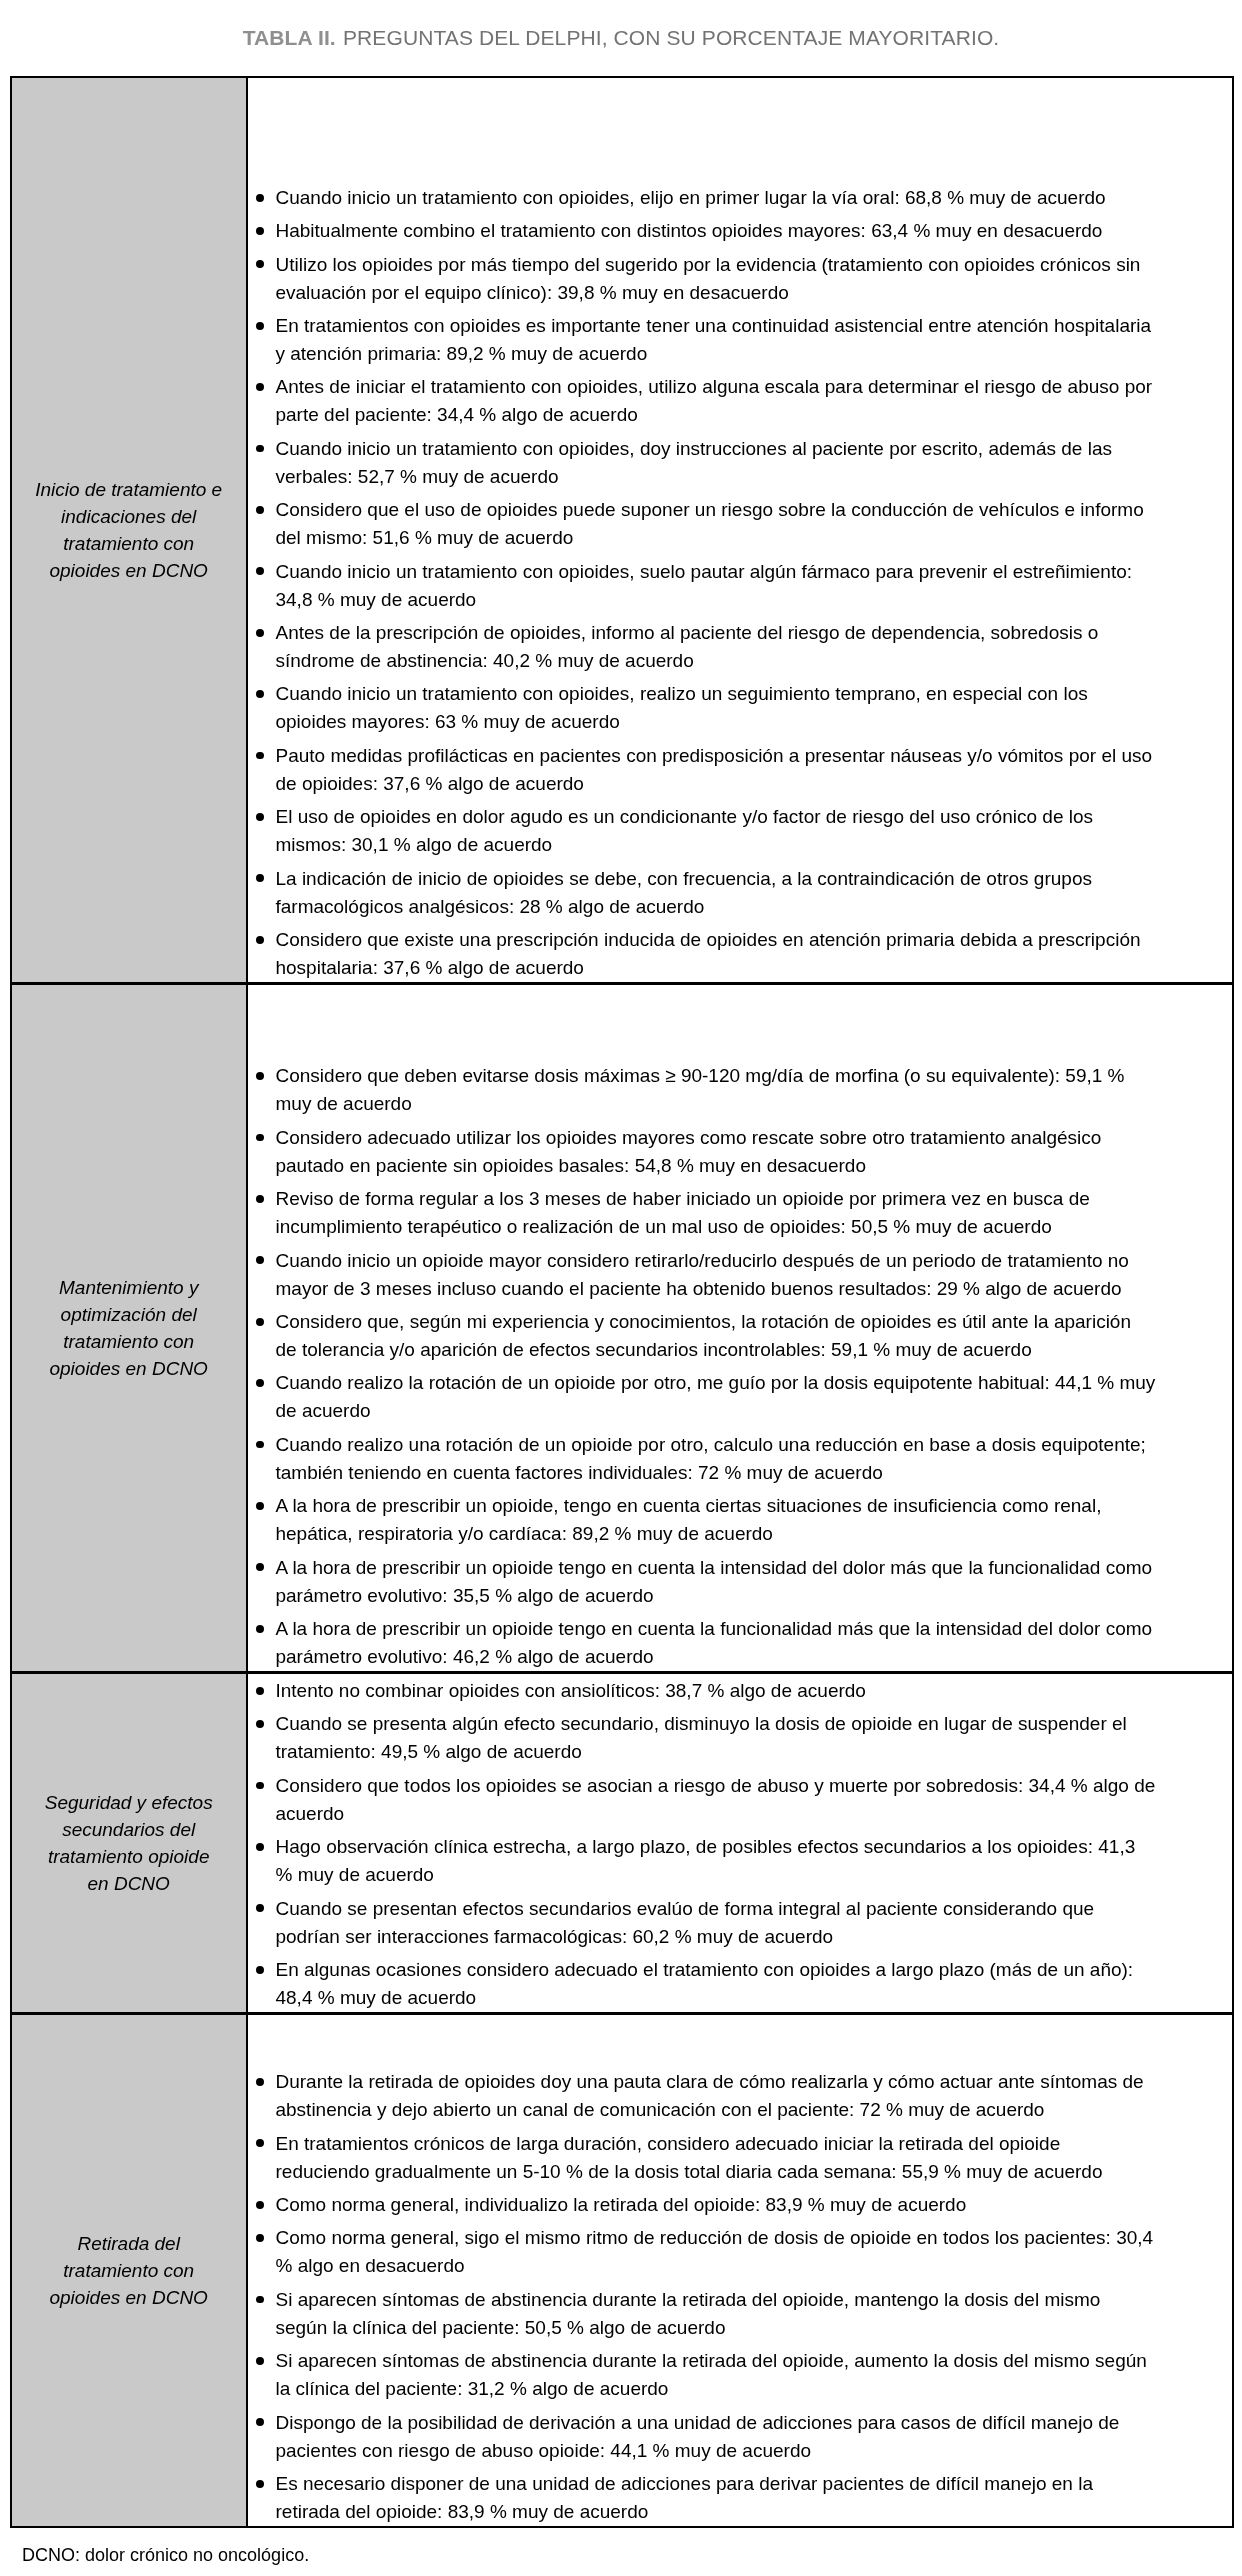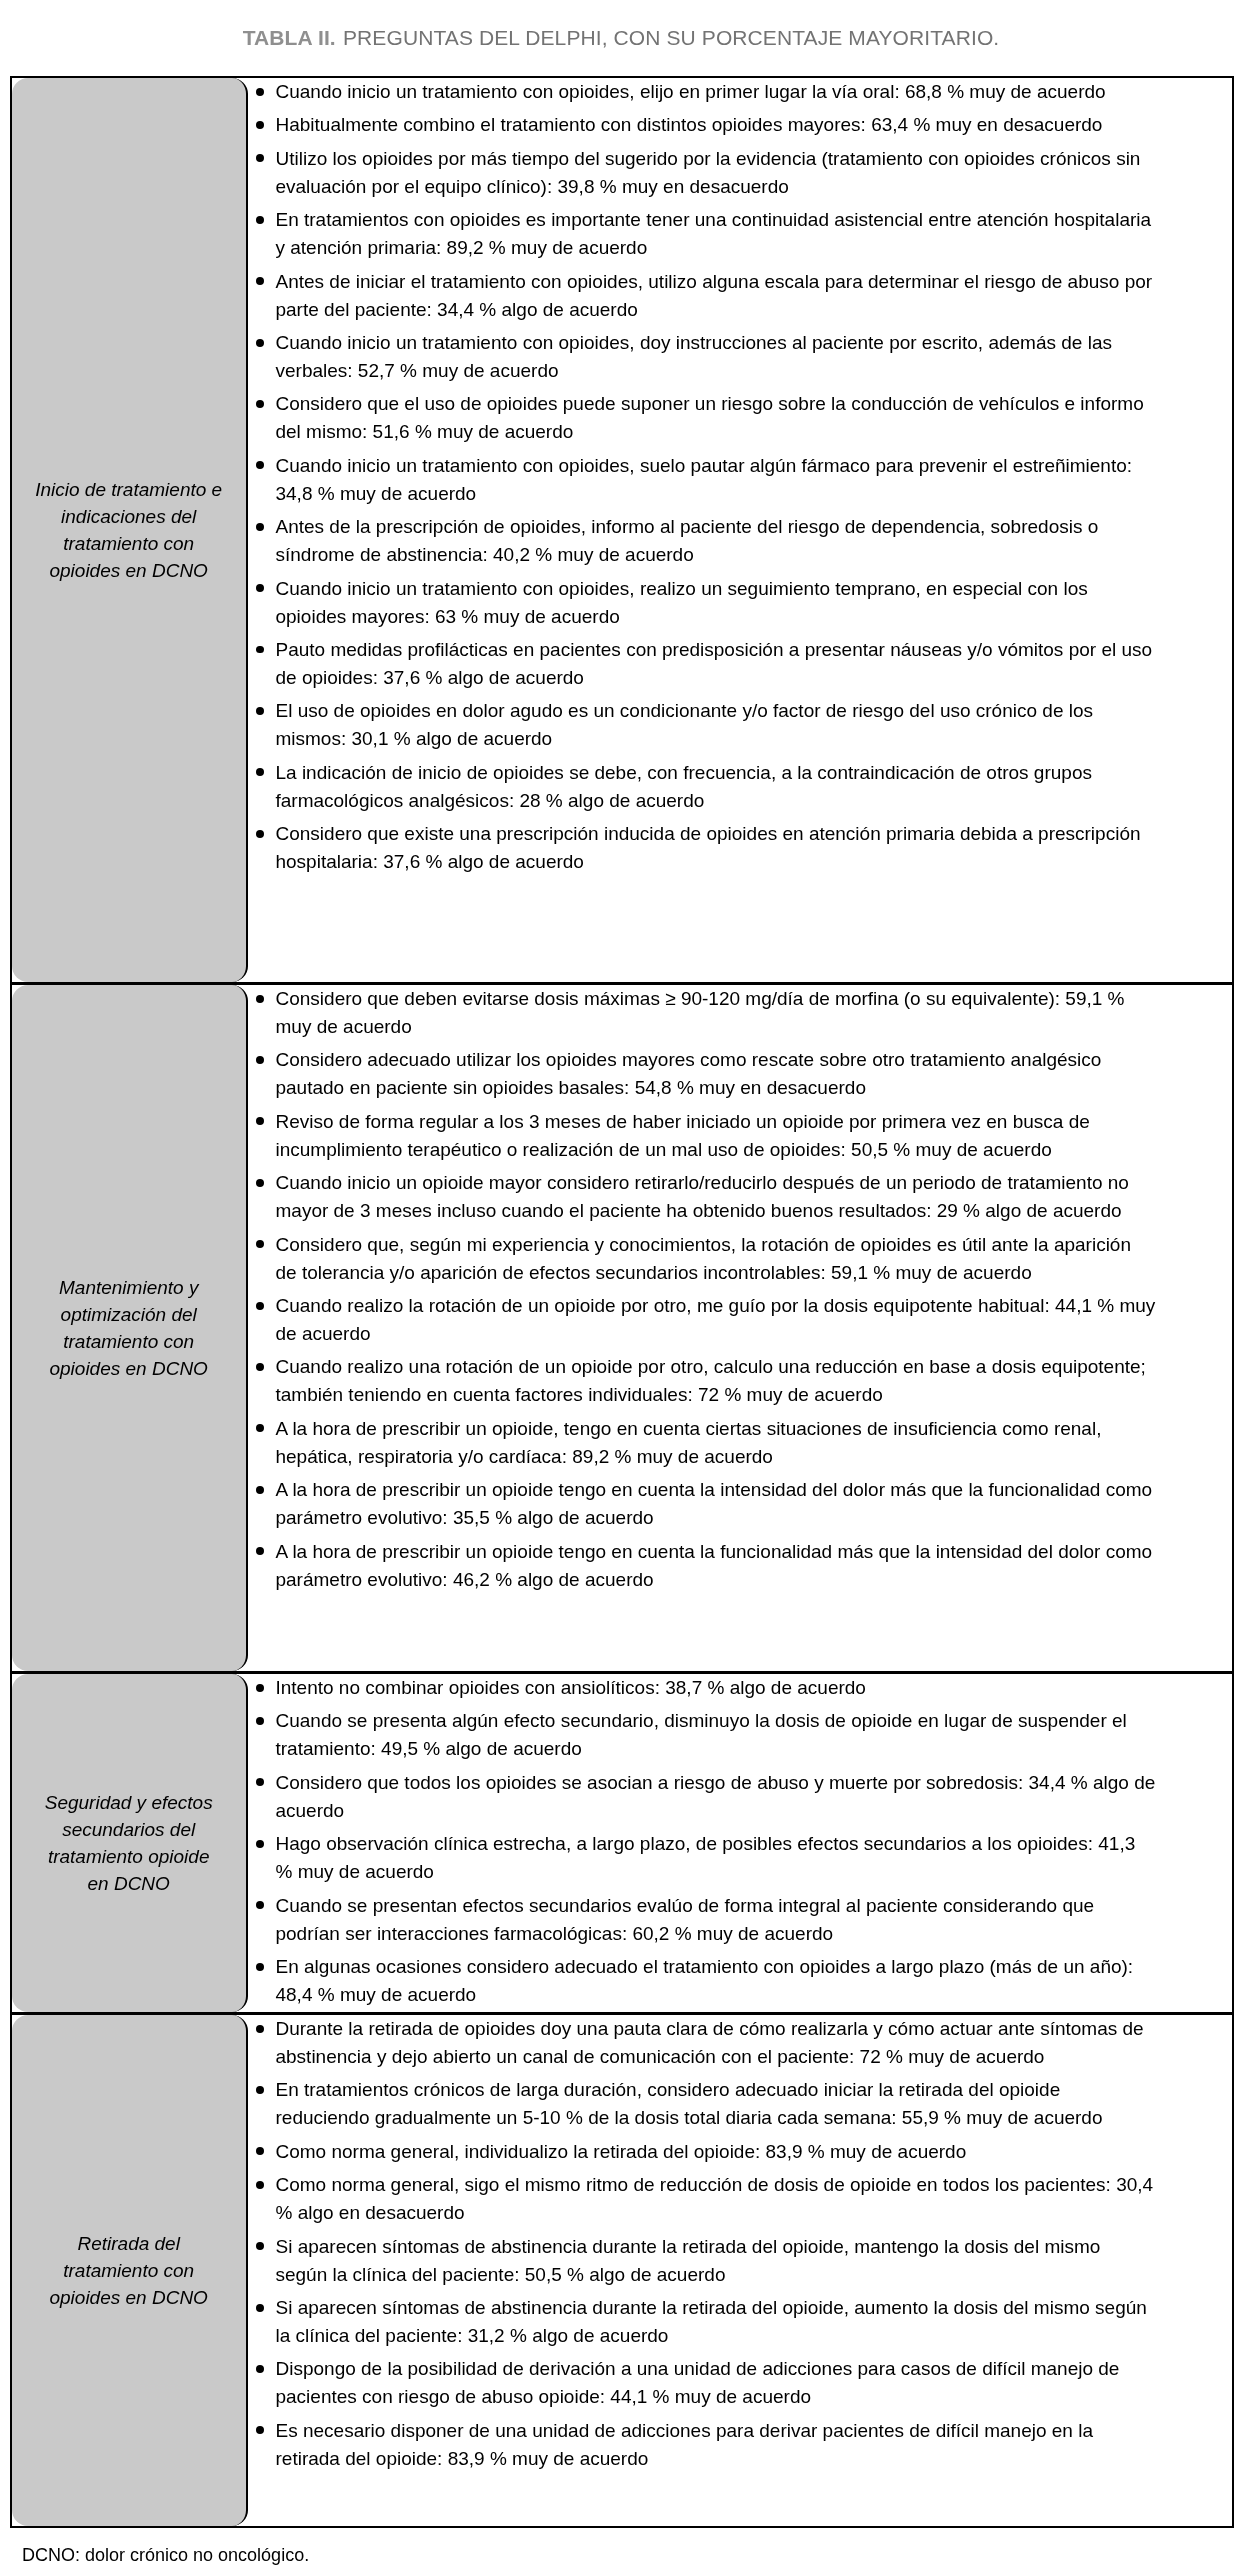--- a/index.html
+++ b/index.html
@@ -59,37 +59,36 @@
     width: 236px;
     flex: 0 0 236px;
     box-sizing: border-box;
     background: #c9c9c9;
     border-right: 2.4px solid #000000;
     display: flex;
     align-items: center;
     justify-content: center;
     text-align: center;
     overflow: hidden;
-    border-radius: 16px;
   }
   .cat-label {
     font-style: italic;
     font-size: 19px;
     line-height: 27px;
     width: 187px;
   }
 
   .q-cell {
     flex: 1 1 auto;
     box-sizing: border-box;
     padding-left: 8.5px;
     padding-right: 75px;
     display: flex;
     flex-direction: column;
-    justify-content: flex-start;
+    justify-content: flex-end;
     overflow: hidden;
   }
   ul.q-list {
     list-style: none;
     margin: 0;
     padding: 0;
   }
   ul.q-list li {
     position: relative;
     padding-left: 19.3px;

